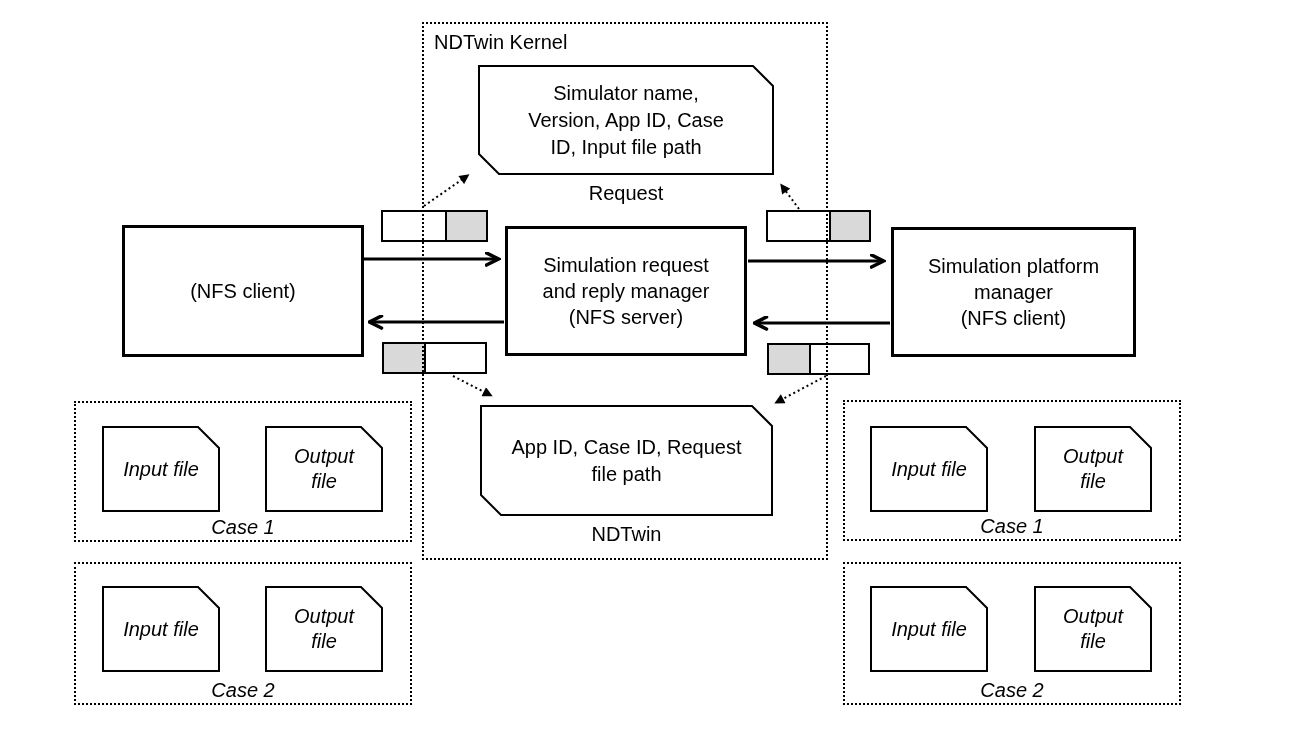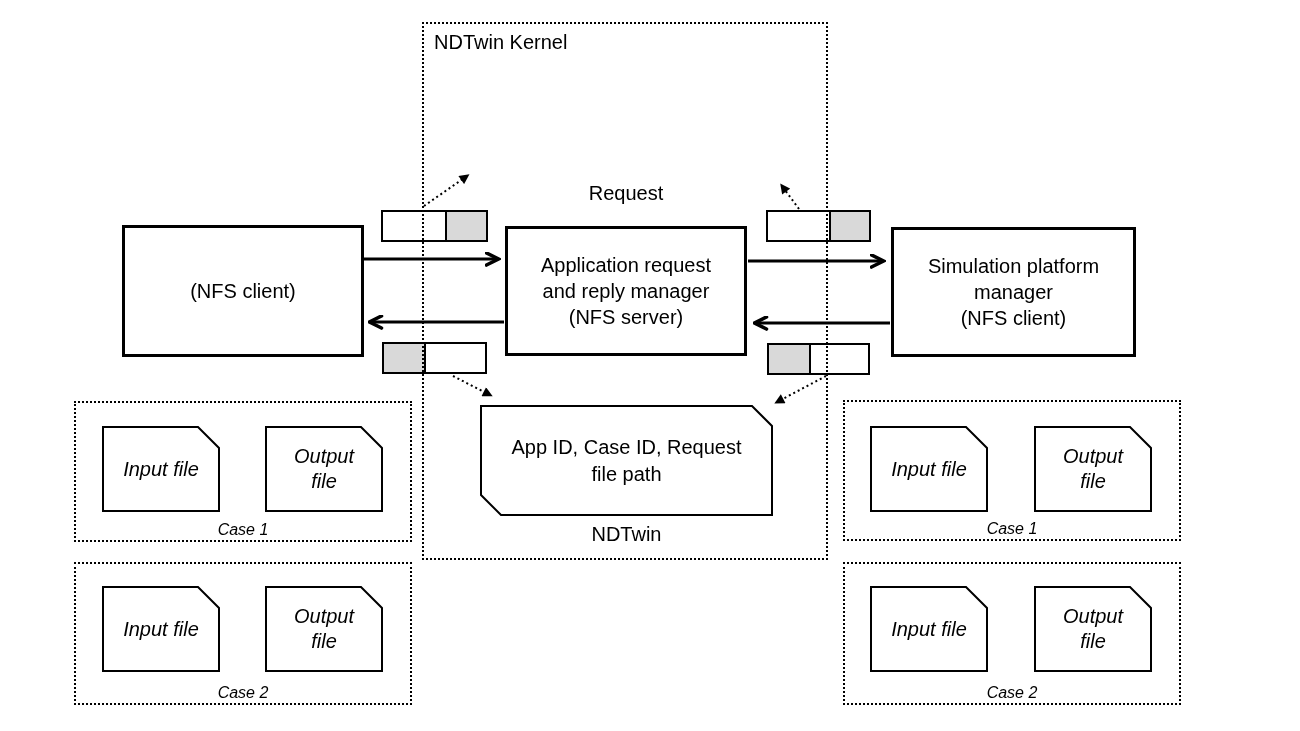--- a/index.html
+++ b/index.html
@@ -6,21 +6,21 @@
   .canvas{position:relative;width:1300px;height:731px;background:#ffffff;
           font-family:"Liberation Sans",sans-serif;color:#000;overflow:hidden;}
 
   
   .node{position:absolute;box-sizing:border-box;border:3px solid #000;background:#fff;
         display:flex;flex-direction:column;align-items:center;justify-content:center;
         text-align:center;font-size:20px;line-height:26px;z-index:2;}
 
   
   .case-box{position:absolute;box-sizing:border-box;border:2px dotted #000;z-index:1;font-style:italic;}
-  .case-label{position:absolute;left:0;right:0;bottom:1px;text-align:center;font-size:16px;}
+  .case-label{position:absolute;left:0;right:0;bottom:1px;text-align:center;font-size:20px;}
 
   
   .doc{position:absolute;width:118px;height:86px;z-index:2;}
   .doc svg{position:absolute;left:0;top:0;}
   .doc-label{position:absolute;inset:0;padding:0 15px;display:flex;align-items:center;
              justify-content:center;text-align:center;font-size:20px;line-height:25px;}
 
   
   .msg-shape{position:absolute;z-index:2;}
   .msg-shape svg{position:absolute;left:0;top:0;}
@@ -111,31 +111,41 @@
       <div class="doc-label">Output file</div>
     </div>
     <div class="case-label">Case 2</div>
   </div>
 
   <div class="node" style="left:122px;top:225px;width:242px;height:132px">
     <div>(NFS client)</div>
   </div>
 
   <div class="node" style="left:505px;top:226px;width:242px;height:130px">
-    <div>Application request</div>
+    <div>Simulation request</div>
     <div>and reply manager</div>
     <div>(NFS server)</div>
   </div>
 
   <div class="node" style="left:891px;top:227px;width:245px;height:130px">
     <div>Simulation platform</div>
     <div>manager</div>
     <div>(NFS client)</div>
   </div>
 
+  <div class="msg-shape" style="left:478px;top:65px;width:296px;height:110px">
+    <svg width="296" height="110" viewBox="0 0 296 110">
+      <polygon points="1,1 275,1 295,21 295,109 21,109 1,89" fill="#fff" stroke="#000" stroke-width="2"></polygon>
+    </svg>
+    <div class="msg-text">
+      <div>Simulator name,</div>
+      <div>Version, App ID, Case</div>
+      <div>ID, Input file path</div>
+    </div>
+  </div>
   <div class="msg-label" style="left:478px;top:182px;width:296px">Request</div>
 
   <div class="msg-shape" style="left:480px;top:405px;width:293px;height:112px">
     <svg width="293" height="112" viewBox="0 0 293 112">
       <polygon points="1,1 272,1 292,21 292,110 21,110 1,90" fill="#fff" stroke="#000" stroke-width="2"></polygon>
     </svg>
     <div class="msg-text">
       <div>App ID, Case ID, Request</div>
       <div>file path</div>
     </div>

